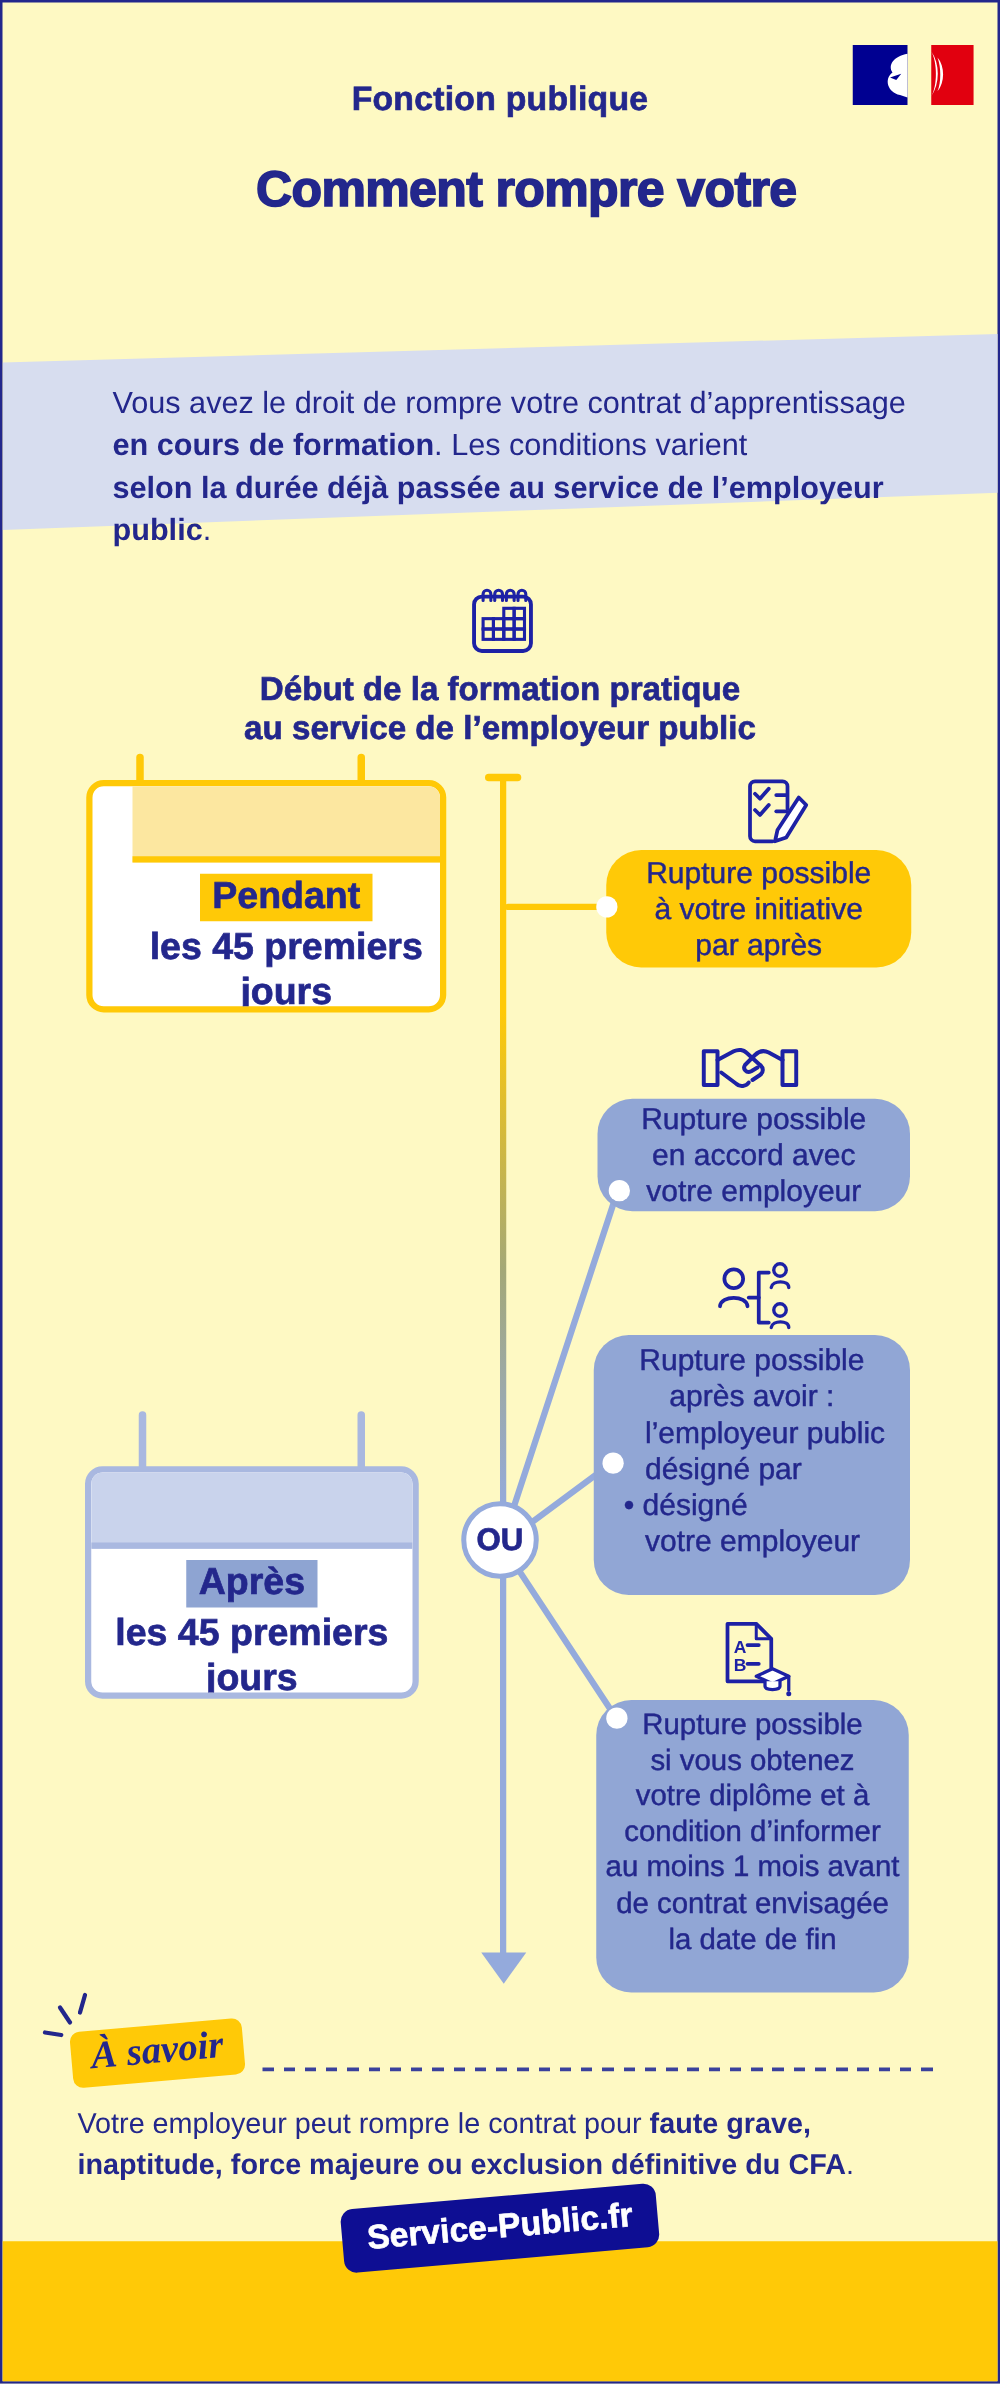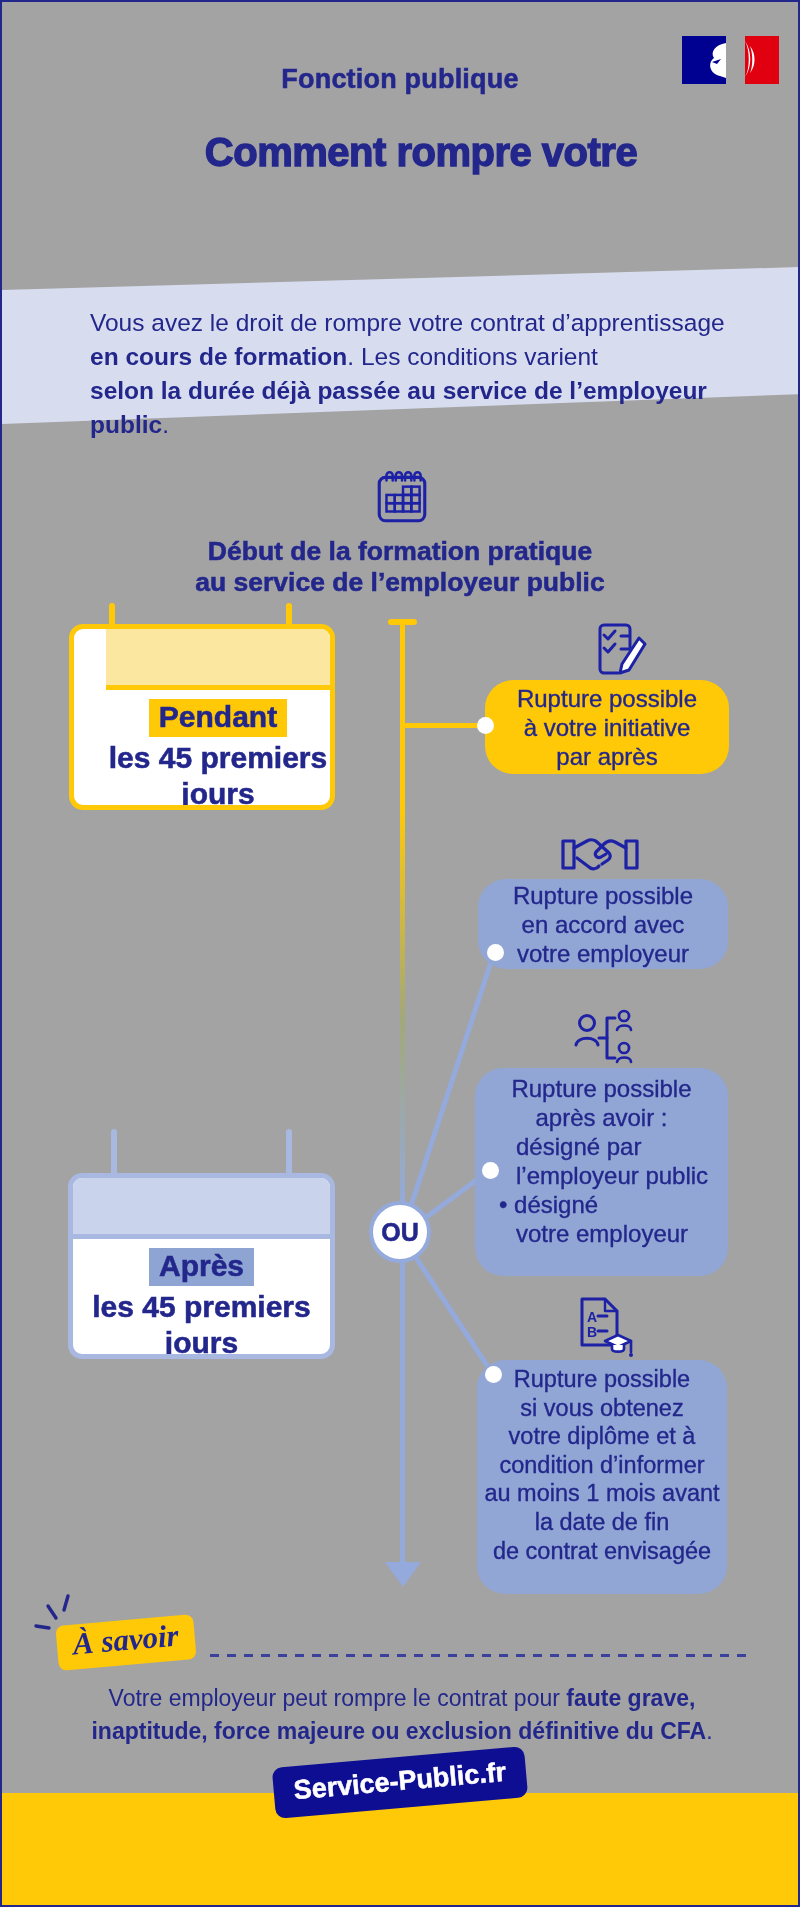--- a/index.html
+++ b/index.html
@@ -1,18 +1,18 @@
 <!DOCTYPE html>
 <html lang="fr"><head>
 <meta charset="utf-8">
 <style>
   html,body{margin:0;padding:0;background:#eef0f6;}
   .page{
     position:relative;width:800px;height:1907px;margin:0 auto;
-    background:#a3a3a3;border:2px solid #23278C;box-sizing:border-box;
+    background:#fef9c3;border:2px solid #23278C;box-sizing:border-box;
     font-family:"Liberation Sans","DejaVu Sans",sans-serif;color:#23278C;
     overflow:hidden;
   }
   .abs{position:absolute;}
   .ctr{width:100%;text-align:center;}
   .fat{-webkit-text-stroke:1.3px currentColor;}
   .semi{-webkit-text-stroke:0.55px currentColor;}
   .med{-webkit-text-stroke:0.35px currentColor;}
 
   .brand{top:62px;font-size:27px;font-weight:700;letter-spacing:0.2px;}
@@ -27,21 +27,21 @@
 
   .vline{left:398px;top:618px;width:5px;height:946px;border-radius:3px;
          background:linear-gradient(180deg,#FFC907 0%,#FFC907 20%,#A3A878 42%,#94AADC 62%,#94AADC 100%);}
   .vcap{left:386px;top:617px;width:29px;height:6px;background:#FFC907;border-radius:3px;}
   .branch{left:402px;top:721px;width:82px;height:5px;background:#FFC907;border-radius:3px;}
   .arrowhead{left:383px;top:1560px;width:0;height:0;
              border-left:18px solid transparent;border-right:18px solid transparent;
              border-top:25px solid #94AADC;}
 
   .cal{box-sizing:border-box;border-radius:14px;background:#fff;overflow:hidden;}
-  .cal.yellow{left:67px;top:622px;width:266px;height:186px;border:5px solid #FFC907;padding-left:32px;}
+  .cal.yellow{left:67px;top:622px;width:288px;height:186px;border:5px solid #FFC907;padding-left:32px;}
   .cal.blue  {left:66px;top:1171px;width:267px;height:186px;border:5px solid #A9B8E0;}
   .cal-head{height:56px;}
   .cal.yellow .cal-head{background:#FCE7A0;border-bottom:5px solid #FFC907;}
   .cal.blue   .cal-head{background:#C9D3EC;border-bottom:5px solid #A9B8E0;}
   .hanger{width:6px;height:47px;border-radius:3px;}
   .hanger.y{background:#FFC907;}
   .hanger.b{background:#A9B8E0;}
   .cal-body{text-align:center;padding-top:9px;line-height:36px;}
   .hl{display:inline-block;font-size:30px;font-weight:700;padding:0 10px 2px;}
   .hl.y{background:#FFC907;}
@@ -66,21 +66,21 @@
       font-size:25px;font-weight:700;}
 
   .icon{z-index:3;}
 
   .savoir-badge{left:55px;top:1618px;background:#FFC907;border-radius:8px;
       padding:2px 16px 7px;transform:rotate(-5deg);
       font-family:"Liberation Serif","DejaVu Serif",serif;
       font-style:italic;font-weight:700;font-size:31px;z-index:4;}
   .dashes{left:208px;top:1652px;width:540px;height:3px;
       background:repeating-linear-gradient(90deg,#3A419C 0 9px,transparent 9px 17px);}
-  .note{top:1680px;left:60px;width:680px;text-align:center;font-size:23px;line-height:33px;}
+  .note{top:1680px;left:60px;width:680px;font-size:23px;line-height:33px;}
   .note b{font-weight:700;}
 
   .footer-band{left:0;top:1791px;width:800px;height:114px;background:#FFC907;}
   .sp-badge{left:50%;top:1755px;transform:translateX(-50%) rotate(-5deg);
       background:#0E0E93;color:#ffffff;border-radius:10px;padding:9px 20px 11px;
       font-size:27px;font-weight:700;white-space:nowrap;z-index:4;}
   svg{display:block;}
 </style>
 </head>
 <body>
@@ -210,22 +210,22 @@
       <path d="M42 13 H34 V53 H42"></path>
       <circle cx="51" cy="11" r="5" stroke-width="2.7"></circle>
       <path d="M44 25 C45 19 58 19 58 25" stroke-width="2.7"></path>
       <circle cx="51" cy="43" r="5" stroke-width="2.7"></circle>
       <path d="M44 57 C45 51 58 51 58 57" stroke-width="2.7"></path>
     </g>
   </svg>
   <div class="abs bubble blue b3 med">
     <div>Rupture possible</div>
     <div>après avoir :</div>
+    <div class="li cont">l’employeur public</div>
     <div class="li cont">désigné par</div>
-    <div class="li cont">l’employeur public</div>
     <div class="li">• désigné</div>
     <div class="li cont">votre employeur</div>
   </div>
   <div class="abs dot" style="left:480px;top:1160px;"></div>
 
   <div class="abs ou semi">OU</div>
 
   <svg class="abs icon" style="left:570px;top:1293px;" width="62" height="64" viewBox="0 0 62 64">
     <g stroke="#1D21A5" fill="none" stroke-width="3" stroke-linejoin="round" stroke-linecap="round">
       <path d="M10 4 H33 L45 16 V50 H10 Z"></path>
@@ -241,22 +241,22 @@
       <path d="M59 46 V57"></path>
     </g>
     <circle cx="59" cy="60" r="2" fill="#1D21A5"></circle>
   </svg>
   <div class="abs bubble blue b4 med">
     <div>Rupture possible</div>
     <div>si vous obtenez</div>
     <div>votre diplôme et à</div>
     <div>condition d’informer</div>
     <div>au moins 1 mois avant</div>
+    <div>de contrat envisagée</div>
     <div>la date de fin</div>
-    <div>de contrat envisagée</div>
   </div>
   <div class="abs dot" style="left:483px;top:1364px;"></div>
 
   <svg class="abs" style="left:30px;top:1588px;" width="56" height="56" viewBox="0 0 56 56">
     <g stroke="#23278C" stroke-width="3.4" stroke-linecap="round">
       <line x1="36" y1="6" x2="32" y2="20"></line>
       <line x1="16" y1="16" x2="24" y2="28"></line>
       <line x1="4" y1="36" x2="17" y2="38"></line>
     </g>
   </svg>

